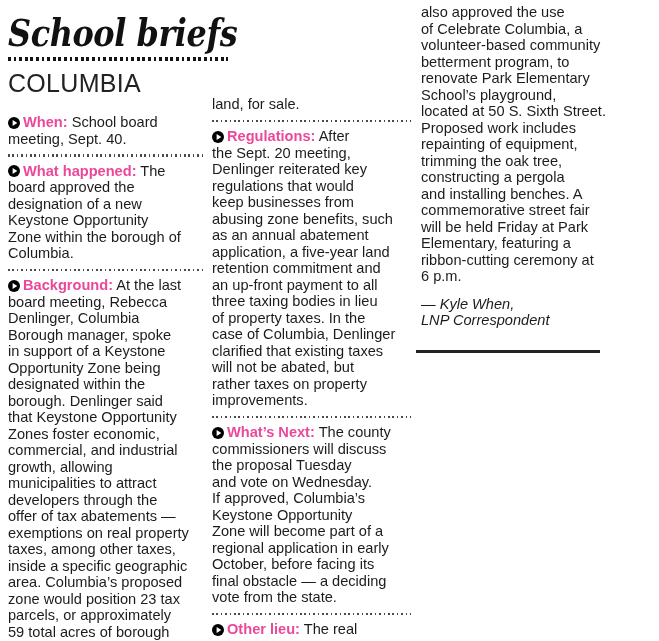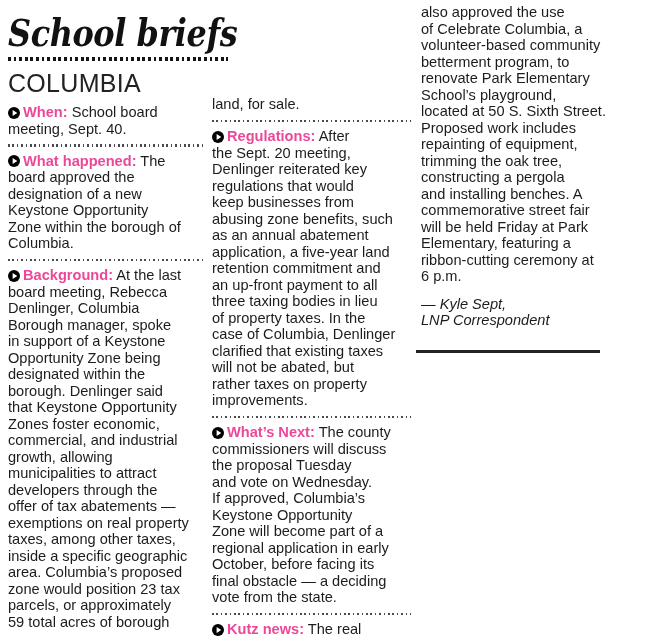--- a/index.html
+++ b/index.html
@@ -34,21 +34,21 @@
 
   
   .col { position: absolute; font-size: 14.6px; line-height: 16.5px; }
   .col-1 { left: 8px;   top: 70px; width: 198px; }
   .col-2 { left: 212px; top: 72px; width: 199px; margin-top: 24px; }
   .col-3 { left: 421px; top: 4px;  width: 208px; }
 
   .section-header {
     font-size: 25px; line-height: 26px;
     font-weight: 400; letter-spacing: 0.3px;
-    color: #222; margin: 0 0 8px 0;
+    color: #222; margin: 0 0 18px 0;
   }
 
   .item-text { margin: 0; white-space: pre-line; }
   .item-text b { color: #ec4899; }
 
   .dotted-rule {
     height: 2.5px; margin: 7px 0 6px 0;
     background: repeating-linear-gradient(90deg, #4a4a4a 0 1.6px, transparent 1.6px 4.4px);
   }
 
@@ -163,37 +163,37 @@
 regional application in early
 October, before facing its
 final obstacle — a deciding
 vote from the state.</span></p>
 
   <div class="dotted-rule"></div>
 
   <p class="item-text"><span class="bullet"><svg width="12" height="12" viewBox="0 0 12 12">
           <circle cx="6" cy="6" r="6" fill="#000"></circle>
           <path d="M4.6 3.1 L9.3 6 L4.6 8.9 Z" fill="#fff"></path>
-        </svg></span><b>Kutz news:</b> <span>The real</span></p>
+        </svg></span><b>Other lieu:</b> <span>The real</span></p>
 </div>
 
 <div class="col col-3">
   <p class="item-text">also approved the use
 of Celebrate Columbia, a
 volunteer-based community
 betterment program, to
 renovate Park Elementary
 School’s playground,
 located at 50 S. Sixth Street.
 Proposed work includes
 repainting of equipment,
 trimming the oak tree,
 constructing a pergola
 and installing benches. A
 commemorative street fair
 will be held Friday at Park
 Elementary, featuring a
 ribbon-cutting ceremony at
 6 p.m.</p>
-  <p class="byline">— Kyle Sept,
+  <p class="byline">— Kyle When,
 LNP Correspondent</p>
   <div class="end-rule"></div>
 </div>
 
 </body></html>

